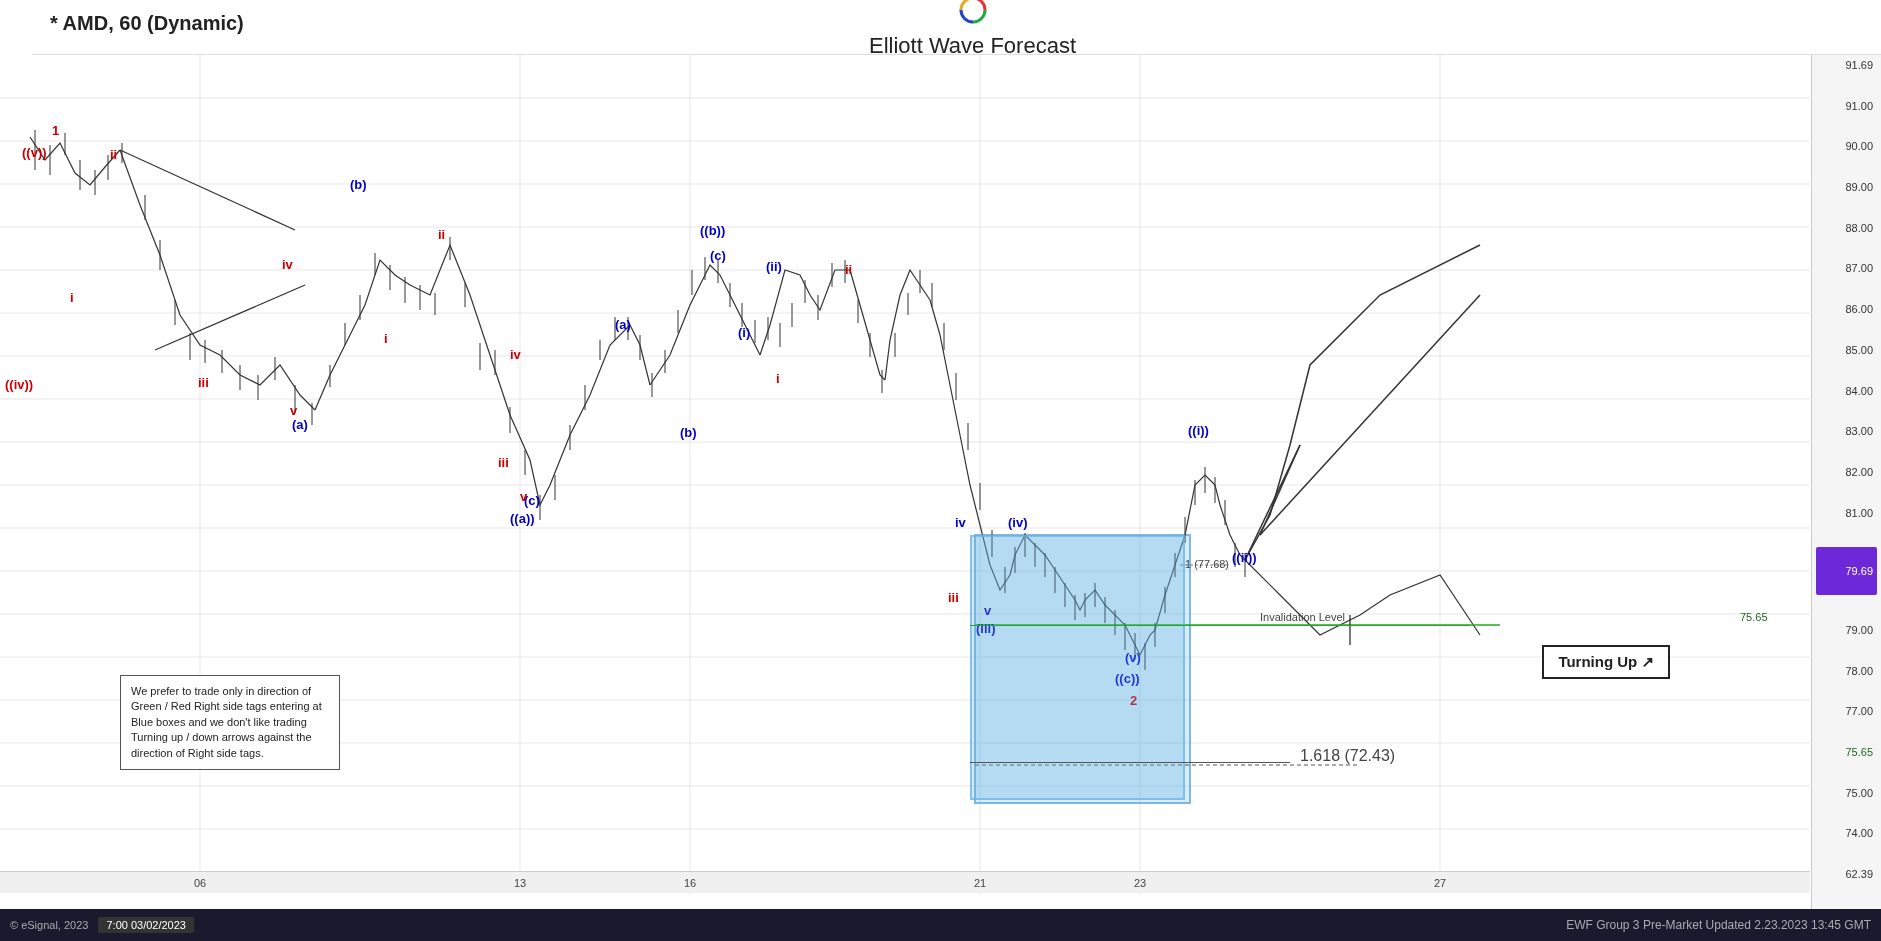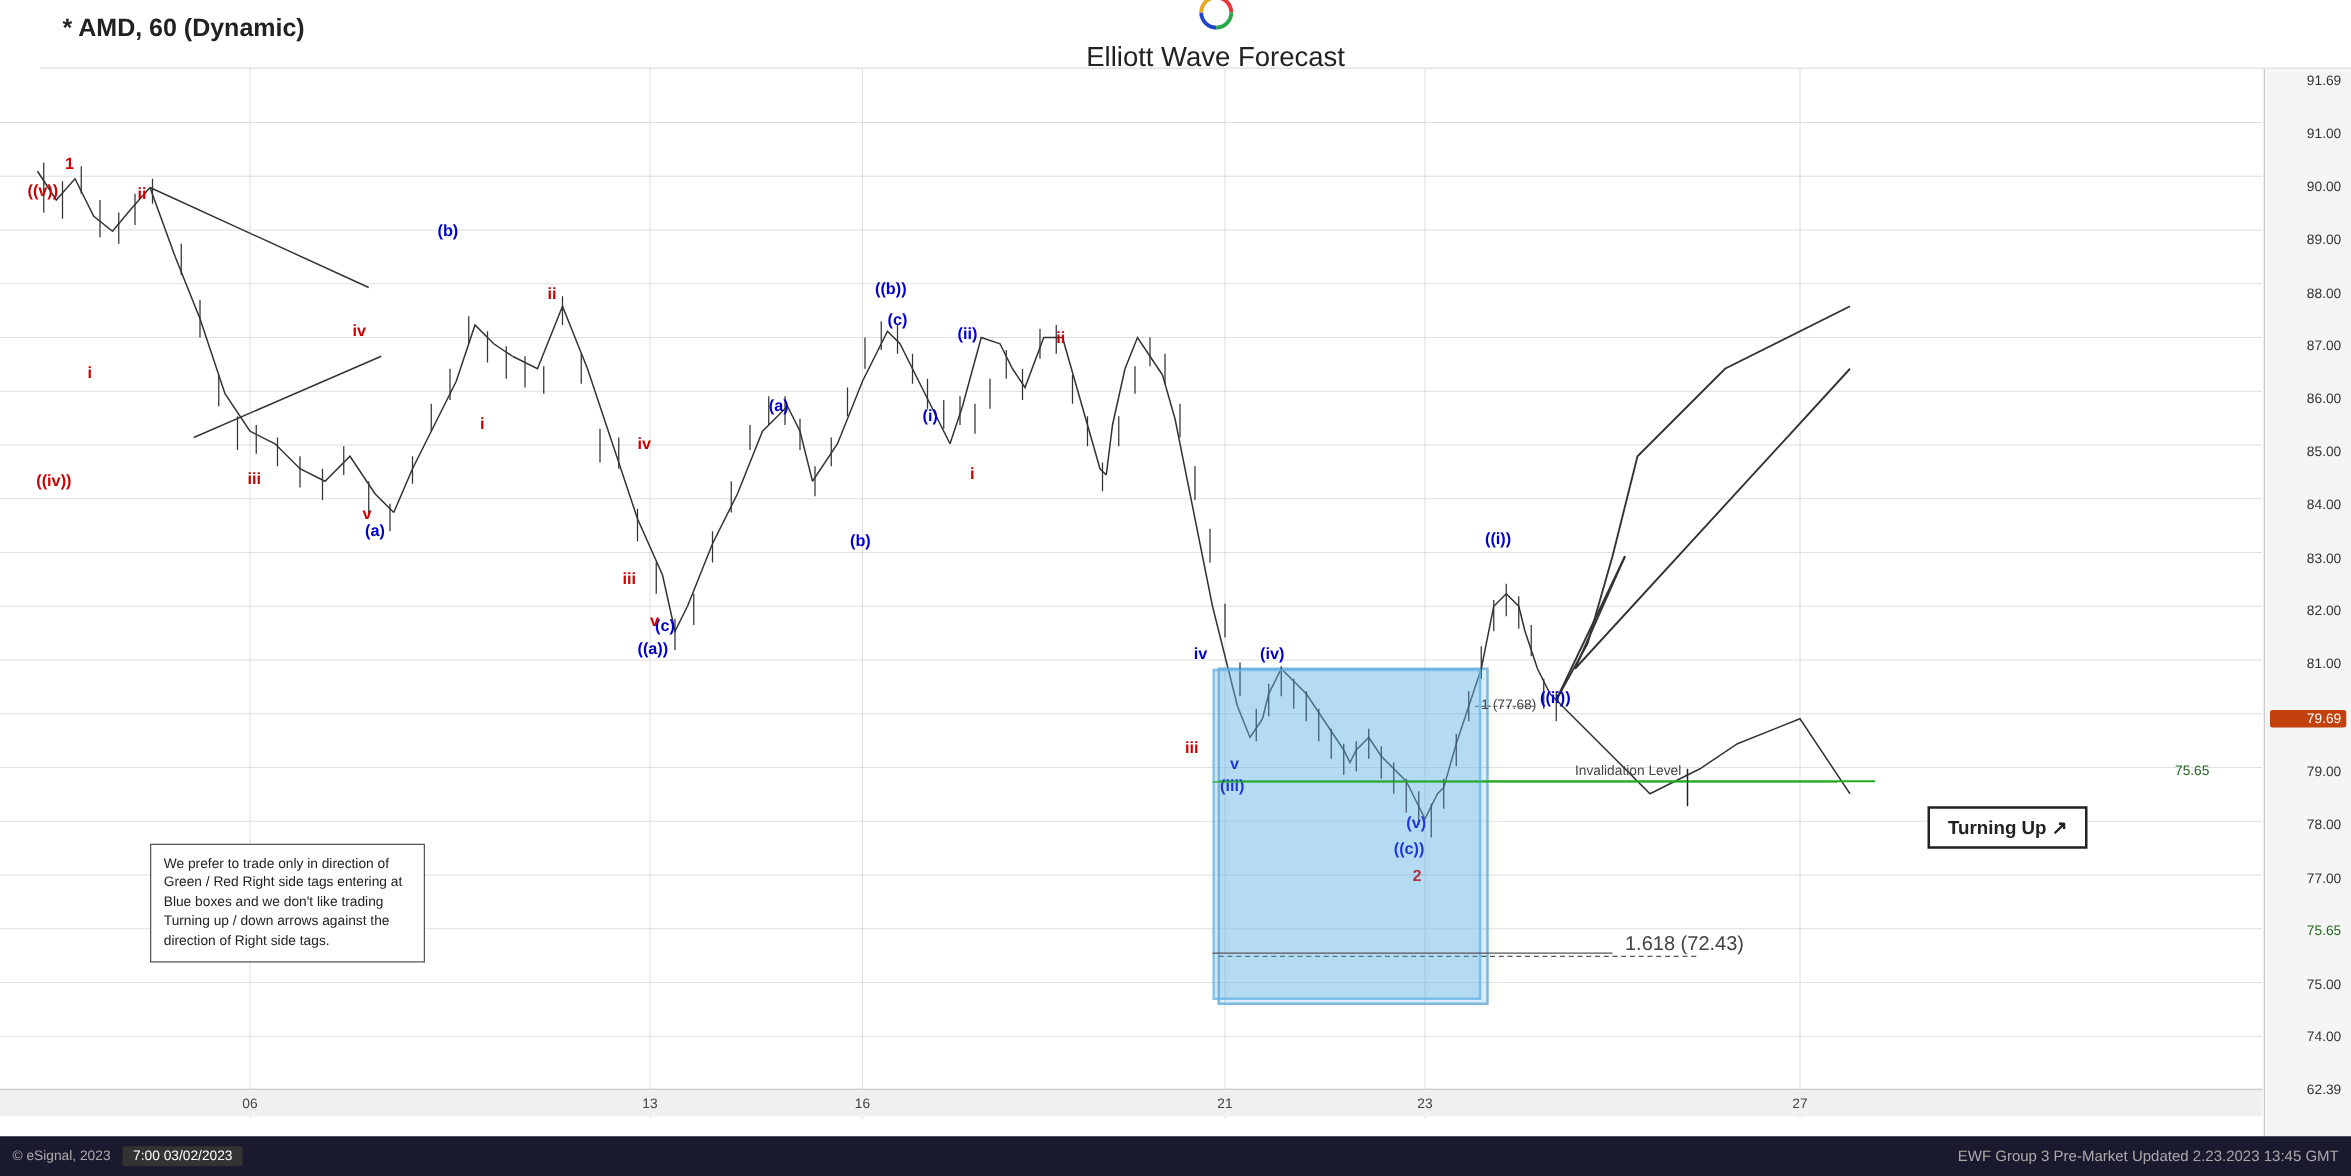--- a/index.html
+++ b/index.html
@@ -78,23 +78,23 @@
     }
 
     .price-label {
       font-size: 11px;
       color: #333;
       text-align: right;
       padding-right: 4px;
     }
 
     .price-label.current {
-      background: #c2410c;
+      background: #6d28d9;
       color: #fff;
-      padding: 1px 4px;
+      padding: 18px 4px;
       border-radius: 2px;
     }
 
     
     #chart-area {
       position: absolute;
       left: 0;
       top: 55px;
       width: 1810px;
       height: 870px;
@@ -458,21 +458,21 @@
     <div class="wave-label wave-red" style="left:52px;top:68px;">1</div>
     <div class="wave-label wave-red" style="left:22px;top:90px;">((v))</div>
     <div class="wave-label wave-red" style="left:110px;top:92px;">ii</div>
     <div class="wave-label wave-red" style="left:70px;top:235px;">i</div>
     <div class="wave-label wave-red" style="left:282px;top:202px;">iv</div>
     <div class="wave-label wave-red" style="left:198px;top:320px;">iii</div>
     <div class="wave-label wave-red" style="left:290px;top:348px;">v</div>
     <div class="wave-label wave-red" style="left:438px;top:172px;">ii</div>
     <div class="wave-label wave-red" style="left:498px;top:400px;">iii</div>
     <div class="wave-label wave-red" style="left:384px;top:276px;">i</div>
-    <div class="wave-label wave-red" style="left:5px;top:322px;margin-left:24px;">((iv))</div>
+    <div class="wave-label wave-red" style="left:5px;top:322px;">((iv))</div>
     <div class="wave-label wave-red" style="left:776px;top:316px;">i</div>
     <div class="wave-label wave-red" style="left:845px;top:207px;">ii</div>
     <div class="wave-label wave-red" style="left:948px;top:535px;">iii</div>
     <div class="wave-label wave-red" style="left:1130px;top:638px;">2</div>
 
     <div class="wave-label wave-blue" style="left:350px;top:122px;">(b)</div>
     <div class="wave-label wave-blue" style="left:292px;top:362px;">(a)</div>
     <div class="wave-label wave-blue" style="left:615px;top:262px;">(a)</div>
     <div class="wave-label wave-blue" style="left:680px;top:370px;">(b)</div>
     <div class="wave-label wave-blue" style="left:510px;top:456px;">((a))</div>

